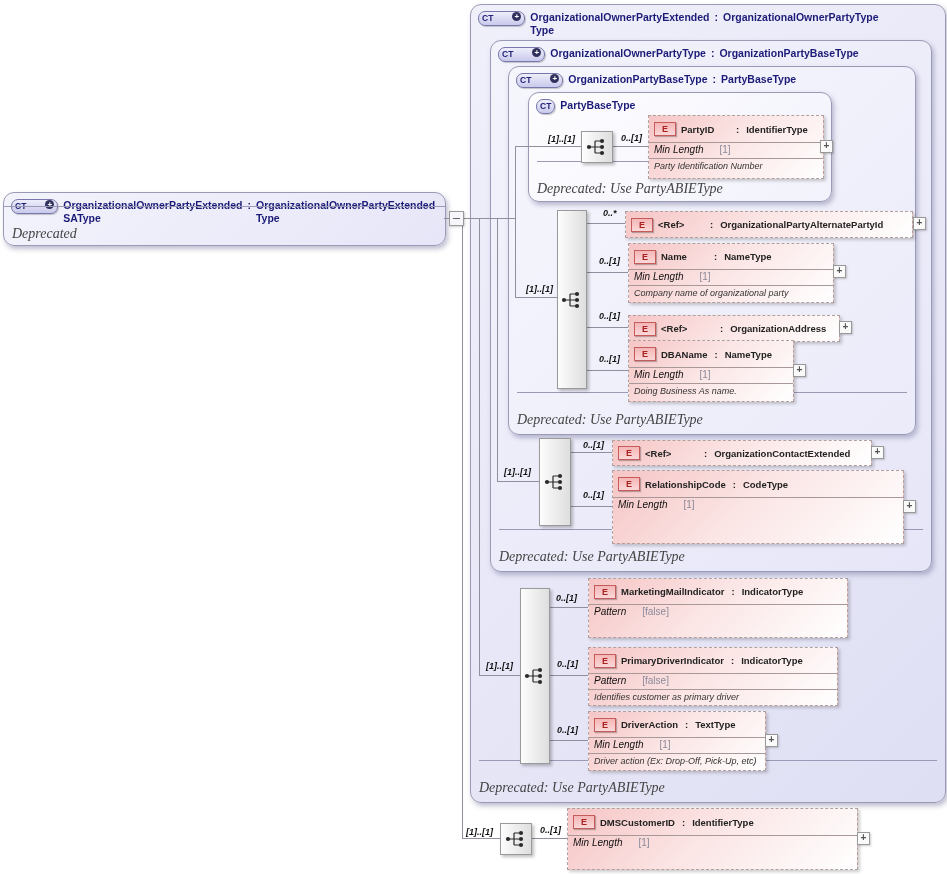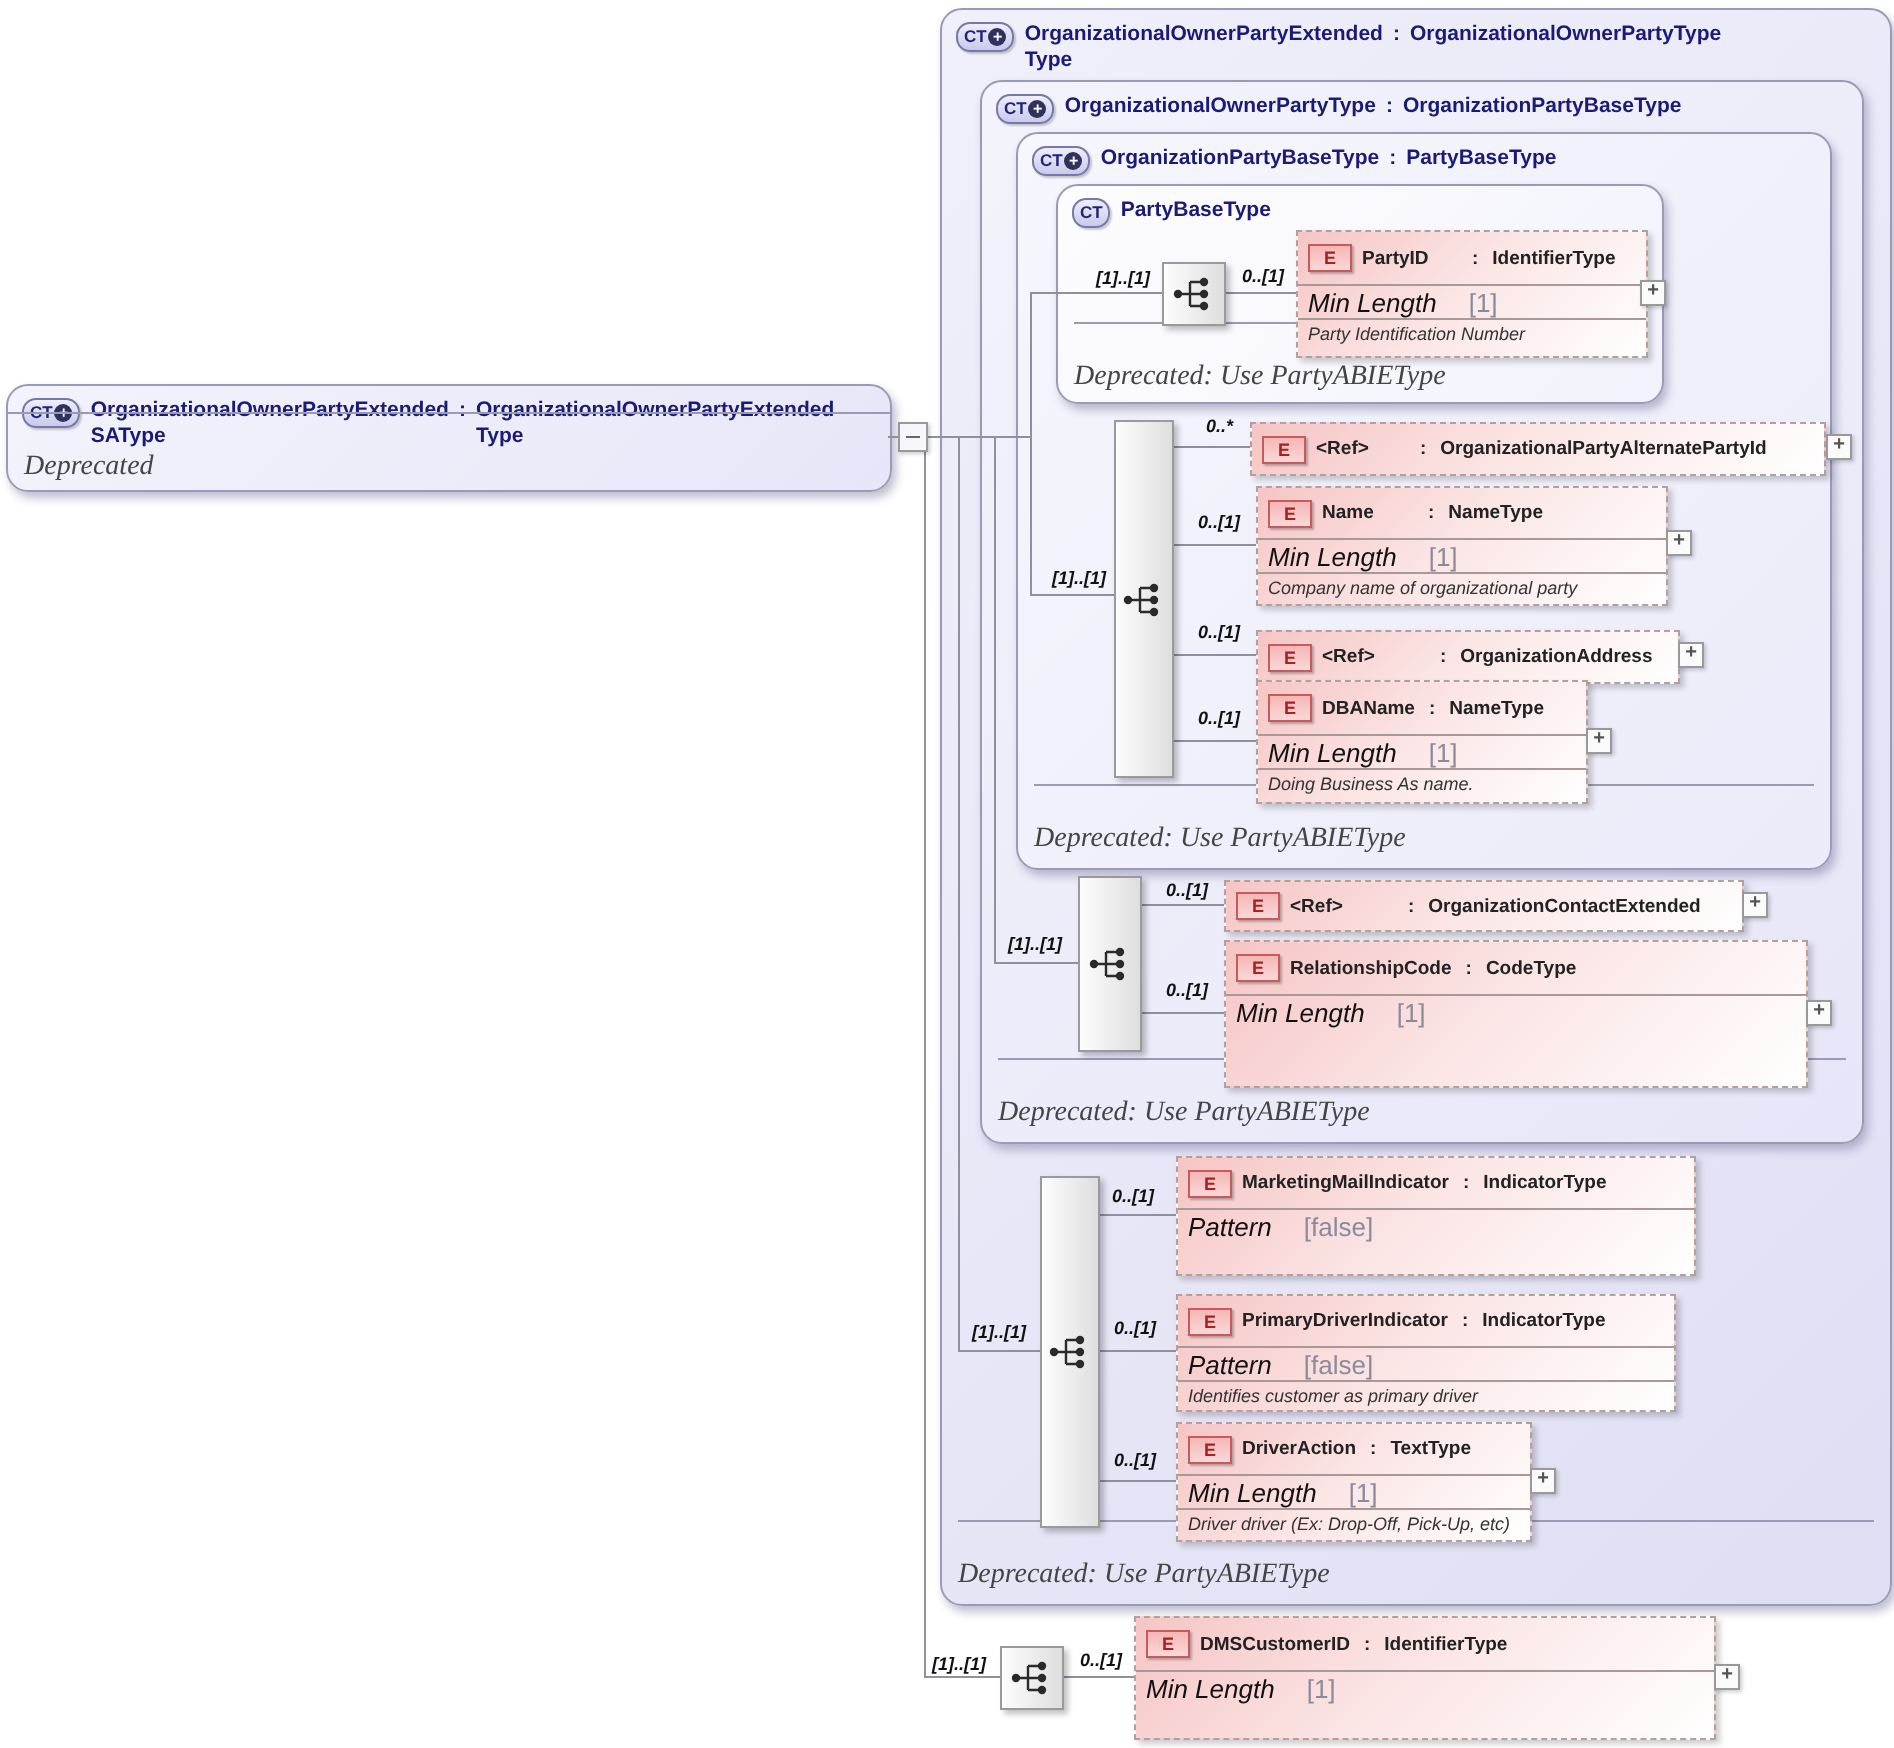--- a/index.html
+++ b/index.html
@@ -8,21 +8,21 @@
   
   .ctbox{position:absolute;border:1px solid #9a9ab6;border-radius:11px;
          box-shadow:2px 3px 5px rgba(110,110,150,.45);}
   .fill1{background:linear-gradient(135deg,#f0f0fb 0%,#dfdff4 100%);}
   .fill2{background:linear-gradient(135deg,#f3f3fc 0%,#e6e6f8 100%);}
   .fill3{background:linear-gradient(135deg,#f6f6fd 0%,#ebebfa 100%);}
   .fill4{background:linear-gradient(135deg,#fdfdff 0%,#f2f2fc 100%);}
   .ttl{position:absolute;top:6px;left:7px;display:flex;gap:5px;align-items:flex-start;
        font-weight:bold;font-size:10.5px;line-height:13px;color:#1b1b77;}
   .wrapln{white-space:pre-line;}
-  .cticon{display:inline-flex;align-items:center;gap:1px;padding:0 3px;height:13px;
+  .cticon{display:inline-flex;align-items:flex-start;gap:19px;padding:0 3px;height:13px;
           border:1px solid #7777aa;border-radius:7px;flex:0 0 auto;
           background:linear-gradient(#eeeefb,#c9c9ec);box-shadow:1px 1px 1px rgba(0,0,0,.2);}
   .ctl{font-size:8.5px;font-weight:bold;color:#222277;}
   .ctplus{width:9px;height:9px;border-radius:50%;background:#31315e;color:#fff;
           font-size:8px;line-height:9px;text-align:center;font-weight:bold;}
   .note{position:absolute;left:8px;right:8px;font-style:italic;font-size:14px;color:#444;
         border-top:1px solid #9a9ab6;padding-top:19px;font-family:Liberation Serif, serif;}
   
   .hl,.vl{position:absolute;background:#8f8f9f;}
   .hl{height:1px;}
@@ -35,21 +35,21 @@
         background:linear-gradient(135deg,#f6c5c5 0%,#fbe4e4 45%,#ffffff 100%);
         box-shadow:2px 2px 3px rgba(0,0,0,.2);}
   .hdr{display:flex;align-items:center;gap:5px;padding:0 5px;font-weight:bold;
        font-size:9.5px;color:#222;white-space:nowrap;}
   .only{height:100%;}
   .eicon{width:20px;height:12px;border:1px solid #c55b5b;flex:0 0 auto;
          background:linear-gradient(#f5b6b6,#fad8d8);color:#a82222;font-size:9px;font-weight:bold;
          display:flex;align-items:center;justify-content:center;box-shadow:1px 1px 1px rgba(0,0,0,.25);}
   .esep{margin:0 2px;}
   .w45{min-width:45px;} .w46{min-width:46px;} .w48{min-width:48px;} .w52{min-width:52px;}
-  .facet{border-top:1px solid #a89898;font-size:13px;padding:1px 5px 0 5px;display:flex;color:#111;}
+  .facet{border-top:1px solid #a89898;font-size:10px;padding:1px 5px 0 5px;display:flex;color:#111;}
   .flabel{font-style:italic;}
   .fval{margin-left:16px;color:#8a8a9a;}
   .doc{border-top:1px solid #a89898;font-size:9px;font-style:italic;color:#333;
        padding:2px 5px 0 5px;line-height:11px;}
   
   .card{position:absolute;font-size:9px;font-style:italic;font-weight:bold;color:#111;white-space:nowrap;}
   
   .plus{position:absolute;width:11px;height:11px;border:1px solid #999;background:#fafafa;
         color:#555;font-size:10px;line-height:10px;text-align:center;font-weight:bold;
         box-shadow:1px 1px 2px rgba(0,0,0,.2);}
@@ -330,21 +330,21 @@
     <div class="hdr" style="flex:0 0 25px;">
       <span class="eicon">E</span>
       <span>DriverAction</span>
       <span class="esep">:</span>
       <span>TextType</span>
     </div>
     <div class="facet" style="flex:0 0 14px;">
       <span class="flabel">Min Length</span>
       <span class="fval">[1]</span>
     </div>
-    <div class="doc">Driver driver (Ex: Drop-Off, Pick-Up, etc)</div>
+    <div class="doc">Driver action (Ex: Drop-Off, Pick-Up, etc)</div>
   </div>
 
   <div class="ebox" style="left:567px;top:808px;width:289px;height:60px;">
     <div class="hdr" style="flex:0 0 26px;">
       <span class="eicon">E</span>
       <span>DMSCustomerID</span>
       <span class="esep">:</span>
       <span>IdentifierType</span>
     </div>
     <div class="facet" style="flex:0 0 14px;">

